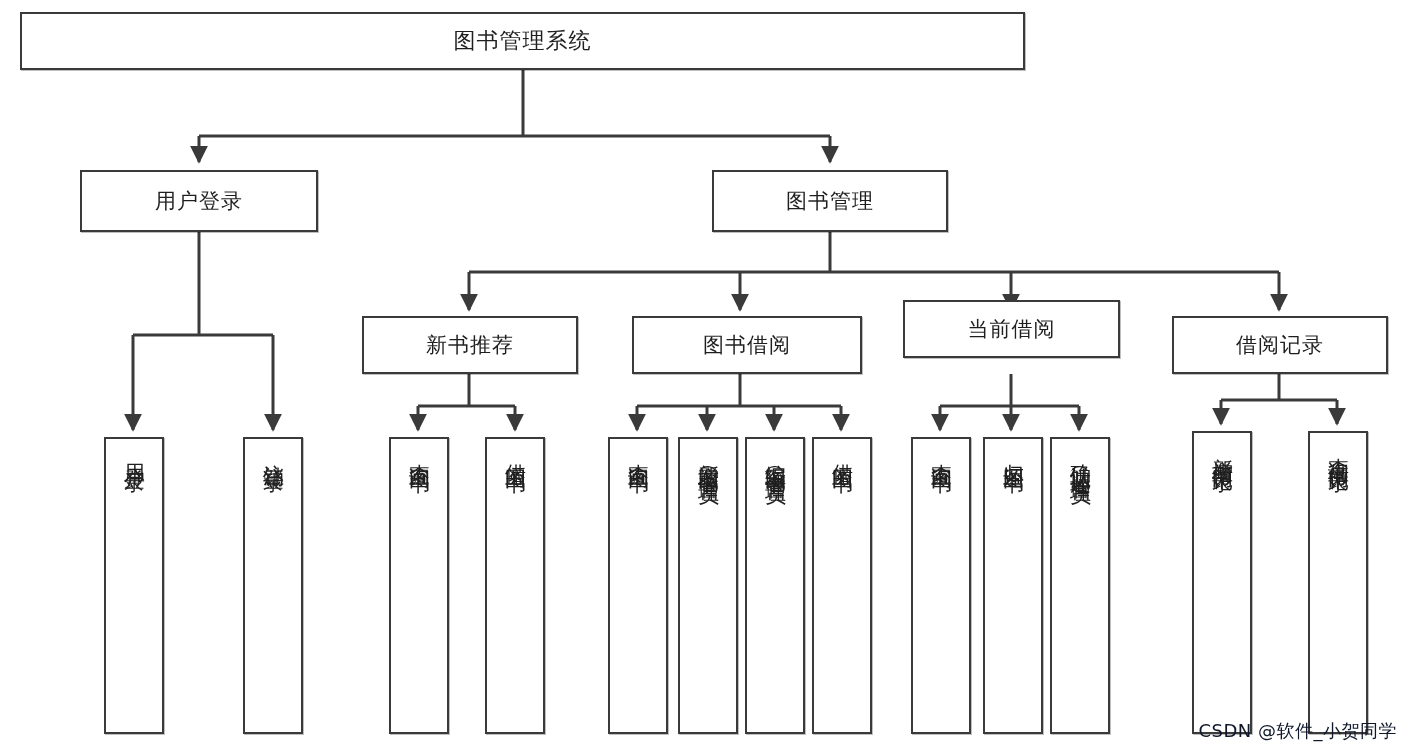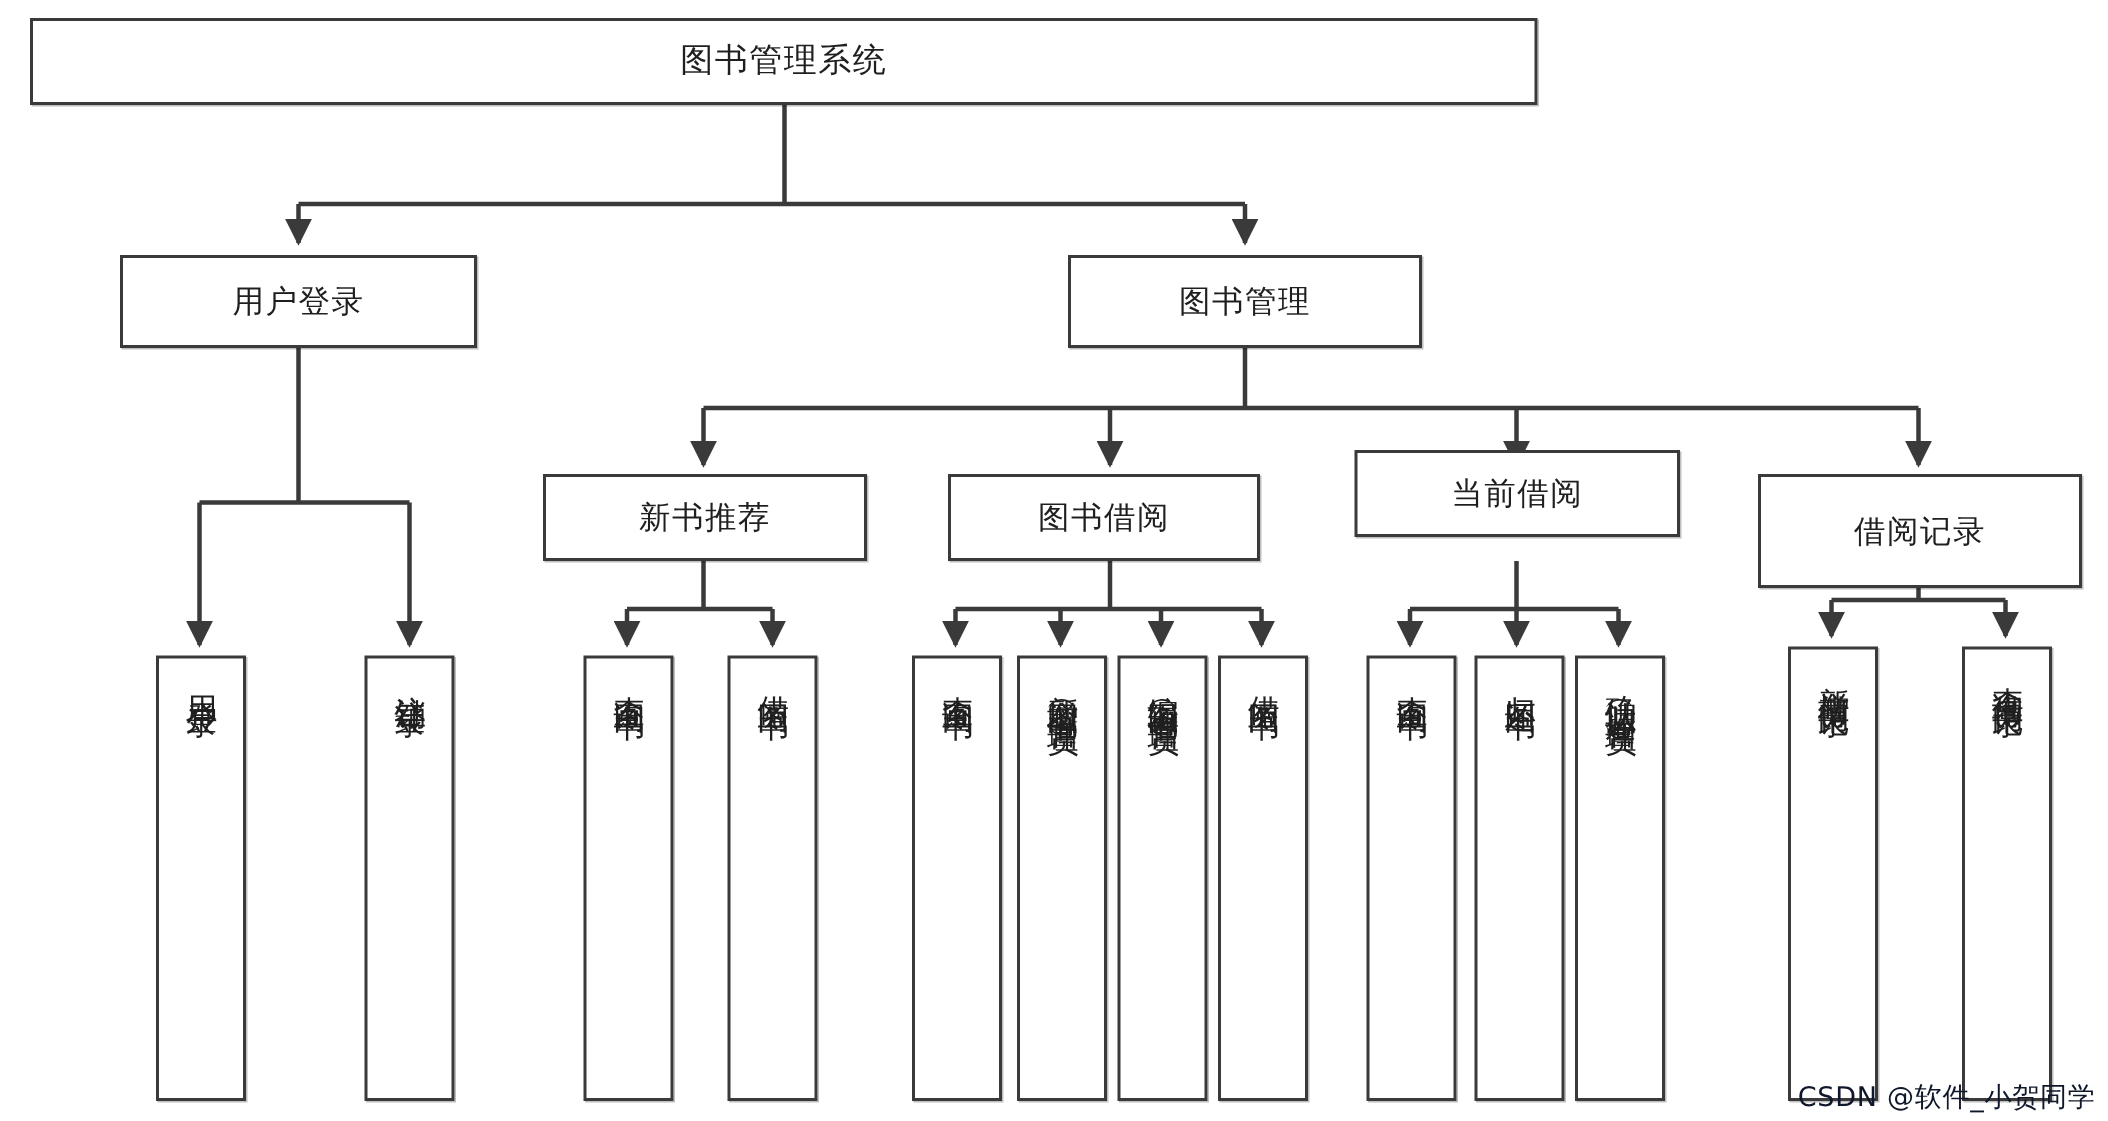--- a/index.html
+++ b/index.html
@@ -127,27 +127,27 @@
   <div class="node" style="left:80px; top:170px; width:238px; height:62px;">
     <span class="label">用户登录</span>
   </div>
   <div class="node" style="left:712px; top:170px; width:236px; height:62px;">
     <span class="label">图书管理</span>
   </div>
 
   <div class="node" style="left:362px; top:316px; width:216px; height:58px;">
     <span class="label">新书推荐</span>
   </div>
-  <div class="node" style="left:632px; top:316px; width:208px; height:58px;">
+  <div class="node" style="left:632px; top:316px; width:230px; height:58px;">
     <span class="label">图书借阅</span>
   </div>
   <div class="node" style="left:903px; top:300px; width:217px; height:58px;">
     <span class="label">当前借阅</span>
   </div>
-  <div class="node" style="left:1172px; top:316px; width:216px; height:76px;">
+  <div class="node" style="left:1172px; top:316px; width:216px; height:58px;">
     <span class="label">借阅记录</span>
   </div>
 
   <div class="node leaf" style="left:104px; top:437px; width:60px; height:297px;">
     <span class="label">用户登录</span>
   </div>
   <div class="node leaf" style="left:243px; top:437px; width:60px; height:297px;">
     <span class="label">注销登录</span>
   </div>
   <div class="node leaf" style="left:389px; top:437px; width:60px; height:297px;">

